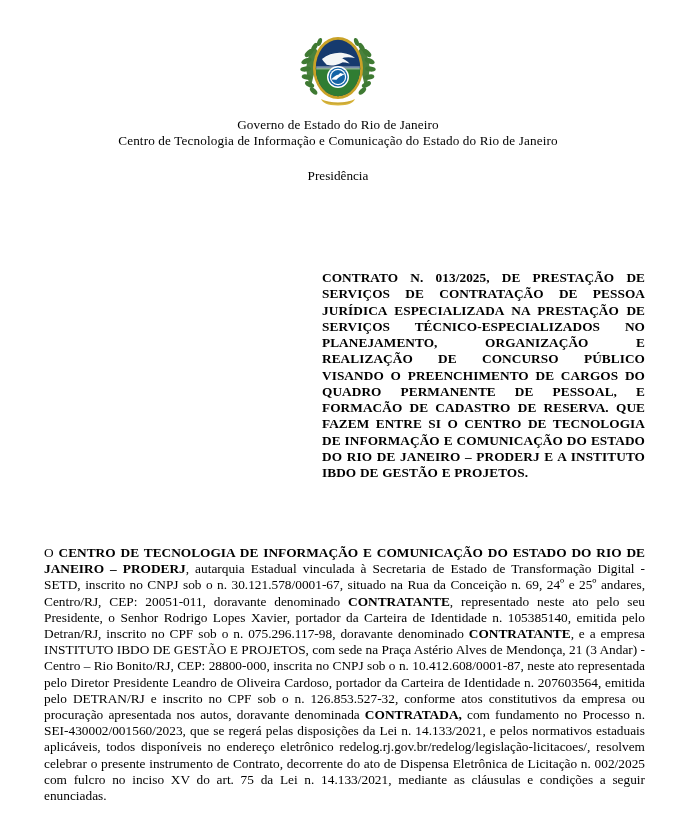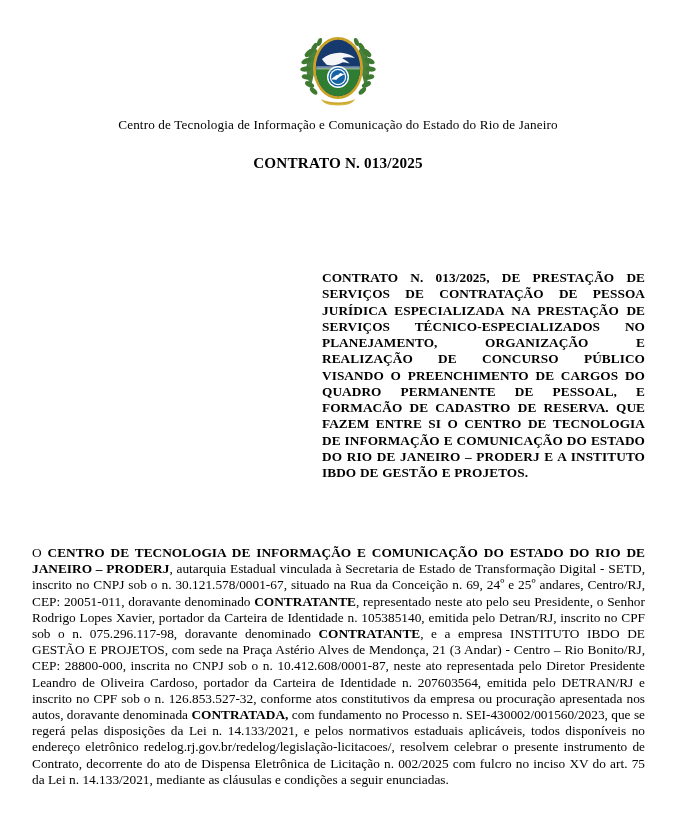--- a/index.html
+++ b/index.html
@@ -70,21 +70,21 @@
     font-size: 13.3px;
     line-height: 16.25px;
     letter-spacing: 0.005em;
     word-spacing: 0.02em;
     margin-left: 32px;
   }
 
   
   .body-block {
     position: absolute;
-    left: 32px;
+    left: 44px;
     right: 31px;
     top: 545px;
     text-align: justify;
     text-align-last: left;
     font-size: 13.35px;
     line-height: 16.2px;
     hyphens: none;
   }
   .body-block b {
     font-weight: bold;
@@ -141,25 +141,26 @@
       <circle cx="43" cy="44" r="7" fill="#1464a5"></circle>
       <path d="M36.4 46.6 C39.4 42.4 45 40 49.8 41 C46.6 42.4 43.6 44.4 41.4 46.8 Z" fill="#ffffff"></path>
       <circle cx="45.6" cy="41.6" r="1.5" fill="#ffffff"></circle>
 
       <path d="M26 66 C34 70.6 52 70.6 60 66 C58 70 54 72.4 43 72.4 C32 72.4 28 70 26 66 Z" fill="#d9b63c"></path>
       <path d="M28.4 67.6 C35 70.6 51 70.6 57.6 67.6 C56 69.8 51.4 71 43 71 C34.6 71 30 69.8 28.4 67.6 Z" fill="#b8962c" opacity="0.5"></path>
     </svg>
   </div>
 
   <div class="header-block">
+    <div class="header-line">Governo de Estado do Rio de Janeiro</div>
     <div class="header-line">Centro de Tecnologia de Informação e Comunicação do Estado do Rio de Janeiro</div>
   </div>
 
+  <div class="presidencia">Presidência</div>
 
-  <div class="contract-title">CONTRATO N. 013/2025</div>
 
   <div class="preamble-block">CONTRATO N. 013/2025, DE PRESTAÇÃO DE SERVIÇOS DE CONTRATAÇÃO DE PESSOA JURÍDICA ESPECIALIZADA NA PRESTAÇÃO DE SERVIÇOS TÉCNICO-ESPECIALIZADOS NO PLANEJAMENTO, ORGANIZAÇÃO E REALIZAÇÃO DE CONCURSO PÚBLICO VISANDO O PREENCHIMENTO DE CARGOS DO QUADRO PERMANENTE DE PESSOAL, E FORMACÃO DE CADASTRO DE RESERVA. QUE FAZEM ENTRE SI O CENTRO DE TECNOLOGIA DE INFORMAÇÃO E COMUNICAÇÃO DO ESTADO DO RIO DE JANEIRO – PRODERJ E A INSTITUTO IBDO DE GESTÃO E PROJETOS.</div>
 
   <div class="body-block">
     <span>O </span><b>CENTRO DE TECNOLOGIA DE INFORMAÇÃO E COMUNICAÇÃO DO ESTADO DO RIO DE JANEIRO – PRODERJ</b><span>, autarquia Estadual vinculada à Secretaria de Estado de Transformação Digital - SETD, inscrito no CNPJ sob o n. 30.121.578/0001-67, situado na Rua da Conceição n. 69, 24º e 25º andares, Centro/RJ, CEP: 20051-011, doravante denominado </span><b>CONTRATANTE</b><span>, representado neste ato pelo seu Presidente, o Senhor Rodrigo Lopes Xavier, portador da Carteira de Identidade n. 105385140, emitida pelo Detran/RJ, inscrito no CPF sob o n. 075.296.117-98, doravante denominado </span><b>CONTRATANTE</b><span>, e a empresa INSTITUTO IBDO DE GESTÃO E PROJETOS, com sede na Praça Astério Alves de Mendonça, 21 (3 Andar) - Centro – Rio Bonito/RJ, CEP: 28800-000, inscrita no CNPJ sob o n. 10.412.608/0001-87, neste ato representada pelo Diretor Presidente Leandro de Oliveira Cardoso, portador da Carteira de Identidade n. 207603564, emitida pelo DETRAN/RJ e inscrito no CPF sob o n. 126.853.527-32, conforme atos constitutivos da empresa ou procuração apresentada nos autos, doravante denominada </span><b>CONTRATADA,</b><span> com fundamento no Processo n. SEI-430002/001560/2023, que se regerá pelas disposições da Lei n. 14.133/2021, e pelos normativos estaduais aplicáveis, todos disponíveis no endereço eletrônico redelog.rj.gov.br/redelog/legislação-licitacoes/, resolvem celebrar o presente instrumento de Contrato, decorrente do ato de Dispensa Eletrônica de Licitação n. 002/2025 com fulcro no inciso XV do art. 75 da Lei n. 14.133/2021, mediante as cláusulas e condições a seguir enunciadas.</span>
   </div>
 
 </div>
 
 </body></html>

